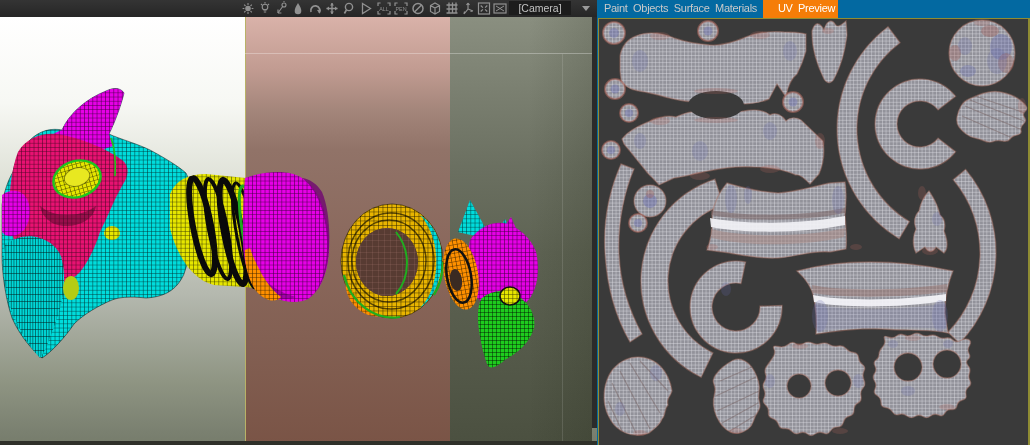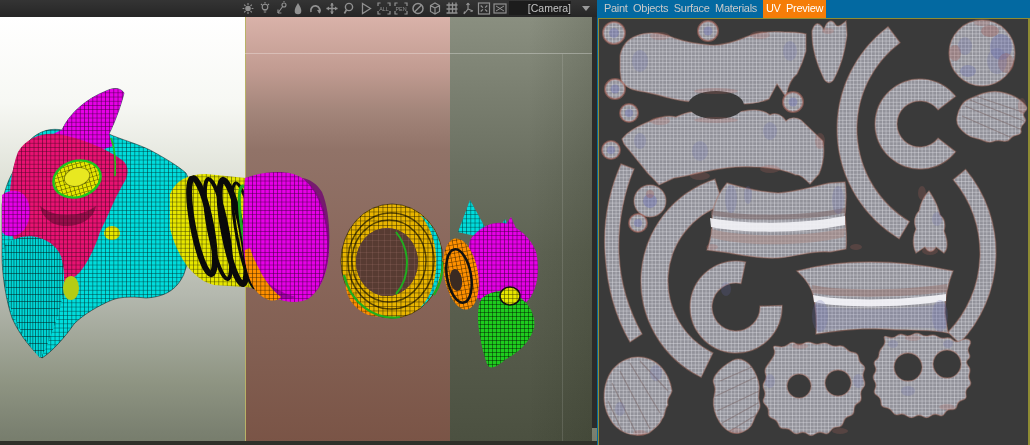--- a/index.html
+++ b/index.html
@@ -1,33 +1,33 @@
 <!DOCTYPE html>
 <html><head>
 <meta charset="utf-8">
 <style>
 html,body{margin:0;padding:0;width:1030px;height:445px;overflow:hidden;background:#2b2b2b;font-family:"Liberation Sans",sans-serif;}
 #root{position:relative;width:1030px;height:445px;}
 
 #toolbar{position:absolute;left:0;top:0;width:597px;height:17px;background:linear-gradient(#343434,#262626);}
-#cambox{position:absolute;left:509px;top:1px;width:62px;height:14px;background:#1c1c1c;color:#c2c2c2;font-size:10.5px;text-align:right;line-height:14px;}
+#cambox{position:absolute;left:509px;top:1px;width:62px;height:14px;background:#1c1c1c;color:#c2c2c2;font-size:10.5px;text-align:center;line-height:14px;}
 #caret{position:absolute;left:582px;top:6px;width:0;height:0;border-left:4px solid transparent;border-right:4px solid transparent;border-top:5px solid #9a9a9a;}
 
 #vp{position:absolute;left:0;top:17px;width:597px;height:428px;background:linear-gradient(#ffffff 0%,#f7f8f4 20%,#dcdfd4 40%,#b4b8ae 65%,#8f9583 85%,#7a8070 97%,#767c6b 100%);}
 #band{position:absolute;left:245px;top:0;width:204px;height:428px;background:linear-gradient(#d9b2a9 0%,#c29c92 12%,#a3857a 22%,#917368 31%,#8a685c 55%,#836053 75%,#7a5446 100%);border-left:1px solid #b9b267;border-right:1px solid #b9b267;}
 #rstrip{position:absolute;left:450px;top:0;width:142px;height:428px;background:linear-gradient(90deg,rgba(0,0,0,0) 55%,rgba(20,25,10,0.14) 100%),linear-gradient(#8a8f80 0%,#787d6e 20%,#6b7061 35%,#5e6353 55%,#565b4b 75%,#4b5040 100%);}
 #hline{position:absolute;left:245px;top:36px;width:347px;height:1px;background:rgba(255,255,255,0.3);}
 #vline{position:absolute;left:562px;top:37px;width:1px;height:391px;background:rgba(255,255,255,0.12);}
 #vpbottom{position:absolute;left:0;top:424px;width:597px;height:4px;background:#2f3029;}
 #vpdark{position:absolute;left:592px;top:0px;width:5px;height:428px;background:#2b2b2b;}
 
 #panel{position:absolute;left:597px;top:0;width:433px;height:445px;background:#0369a1;}
 #tabs{position:absolute;left:0;top:0;width:433px;height:18px;color:#c9c9c9;font-size:11px;letter-spacing:-0.3px;}
 #tabtext{position:absolute;left:7px;top:2px;}
-#uvtab{position:absolute;left:166px;top:0px;width:63px;height:18px;background:#f57d08;color:#ffffff;font-size:11px;text-align:center;line-height:17px;}
+#uvtab{position:absolute;left:166px;top:0px;width:63px;height:18px;background:#f57d08;color:#ffffff;font-size:11px;text-align:center;line-height:17px;padding-left:12px;}
 #uvarea{position:absolute;left:1px;top:18px;width:429px;height:427px;background:#3a3a3a;border:1px solid #8f8c33;border-right:3px solid #8f8c33;border-bottom:none;overflow:hidden;}
 </style>
 </head>
 <body>
 <div id="root">
   <div id="vp">
     <div id="band"></div>
     <div id="rstrip"></div>
     <div id="hline"></div>
     <div id="vline"></div>

